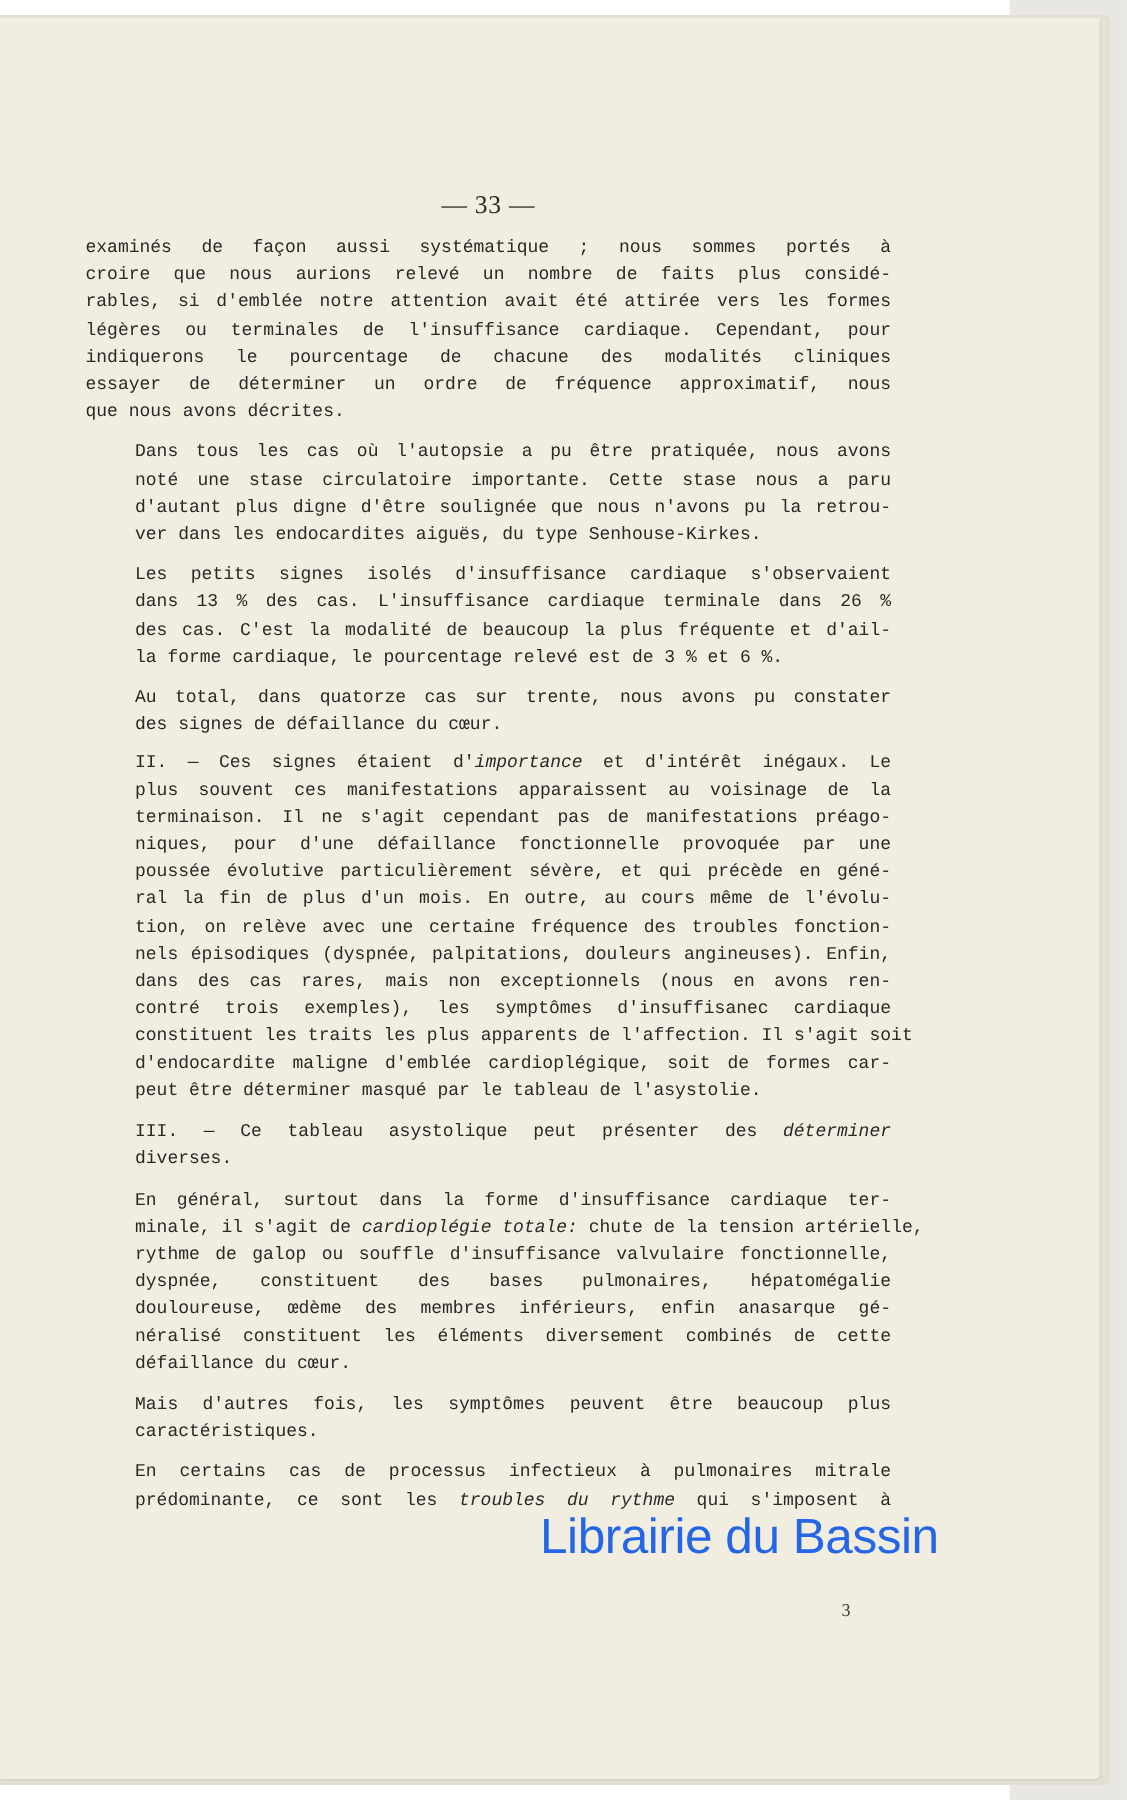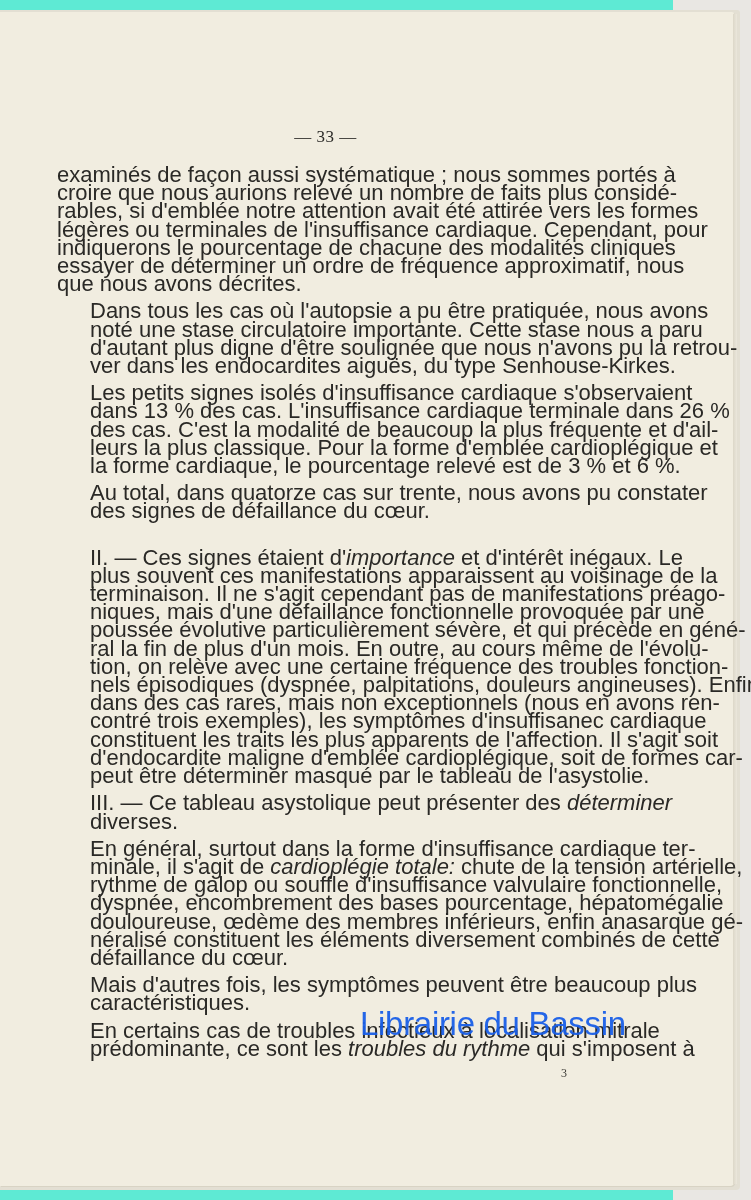--- a/index.html
+++ b/index.html
@@ -7,21 +7,21 @@
       padding: 0;
       width: 751px;
       height: 1200px;
       background: #e9e7e3;
       overflow: hidden;
     }
     .scan {
       position: relative;
       width: 673px;
       height: 1200px;
-      background: #5eead4;
+      background: #ffffff;
     }
     .page-stack {
       position: absolute;
       left: 0;
       top: 10px;
       width: 740px;
       height: 1180px;
       background: #e3dfd3;
       border-radius: 0 3px 4px 0;
     }
@@ -50,24 +50,24 @@
       width: 651px;
       text-align: center;
       font-family: "Liberation Serif", "DejaVu Serif", serif;
       font-size: 17px;
       color: #2b2a27;
       letter-spacing: 0.5px;
     }
     .text-column {
       position: absolute;
       left: 57px;
-      top: 166px;
+      top: 156px;
       width: 537px;
-      font-family: Liberation Sans, sans-serif;
-      font-size: 22px;
+      font-family: Liberation Mono, monospace;
+      font-size: 12px;
       line-height: 18.2px;
       color: #2a2926;
     }
     .para {
       margin: 0 0 9px 0;
       text-align: justify;
       text-indent: 33px;
       hyphens: manual;
     }
     .para.no-indent {
@@ -137,67 +137,66 @@
       <span class="line first">Dans tous les cas où l'autopsie a pu être pratiquée, nous avons</span>
       <span class="line">noté une stase circulatoire importante. Cette stase nous a paru</span>
       <span class="line">d'autant plus digne d'être soulignée que nous n'avons pu la retrou-</span>
       <span class="line last">ver dans les endocardites aiguës, du type Senhouse-Kirkes.</span>
     </p>
 
     <p class="para">
       <span class="line first">Les petits signes isolés d'insuffisance cardiaque s'observaient</span>
       <span class="line">dans 13 % des cas. L'insuffisance cardiaque terminale dans 26 %</span>
       <span class="line">des cas. C'est la modalité de beaucoup la plus fréquente et d'ail-</span>
-      <span class="line">leurs la plus classique. Pour la forme d'emblée cardioplégique et</span>
       <span class="line last">la forme cardiaque, le pourcentage relevé est de 3 % et 6 %.</span>
     </p>
 
-    <p class="para" style="margin-bottom:28px;">
+    <p class="para" style="margin-bottom:7px;">
       <span class="line first">Au total, dans quatorze cas sur trente, nous avons pu constater</span>
       <span class="line last">des signes de défaillance du cœur.</span>
     </p>
 
     <p class="para">
       <span class="line first"><span>II. — Ces signes étaient d'</span><em>importance</em><span> et d'intérêt inégaux. Le</span></span>
       <span class="line">plus souvent ces manifestations apparaissent au voisinage de la</span>
       <span class="line">terminaison. Il ne s'agit cependant pas de manifestations préago-</span>
-      <span class="line">niques, mais d'une défaillance fonctionnelle provoquée par une</span>
+      <span class="line">niques, pour d'une défaillance fonctionnelle provoquée par une</span>
       <span class="line">poussée évolutive particulièrement sévère, et qui précède en géné-</span>
       <span class="line">ral la fin de plus d'un mois. En outre, au cours même de l'évolu-</span>
       <span class="line">tion, on relève avec une certaine fréquence des troubles fonction-</span>
       <span class="line">nels épisodiques (dyspnée, palpitations, douleurs angineuses). Enfin,</span>
       <span class="line">dans des cas rares, mais non exceptionnels (nous en avons ren-</span>
       <span class="line">contré trois exemples), les symptômes d'insuffisanec cardiaque</span>
       <span class="line">constituent les traits les plus apparents de l'affection. Il s'agit soit</span>
       <span class="line">d'endocardite maligne d'emblée cardioplégique, soit de formes car-</span>
       <span class="line last">peut être déterminer masqué par le tableau de l'asystolie.</span>
     </p>
 
     <p class="para">
       <span class="line first"><span>III. — Ce tableau asystolique peut présenter des </span><em>déterminer</em></span>
       <span class="line last">diverses.</span>
     </p>
 
     <p class="para">
       <span class="line first">En général, surtout dans la forme d'insuffisance cardiaque ter-</span>
       <span class="line"><span>minale, il s'agit de </span><em>cardioplégie totale:</em><span> chute de la tension artérielle,</span></span>
       <span class="line">rythme de galop ou souffle d'insuffisance valvulaire fonctionnelle,</span>
-      <span class="line">dyspnée, encombrement des bases pourcentage, hépatomégalie</span>
+      <span class="line">dyspnée, constituent des bases pulmonaires, hépatomégalie</span>
       <span class="line">douloureuse, œdème des membres inférieurs, enfin anasarque gé-</span>
       <span class="line">néralisé constituent les éléments diversement combinés de cette</span>
       <span class="line last">défaillance du cœur.</span>
     </p>
 
     <p class="para">
       <span class="line first">Mais d'autres fois, les symptômes peuvent être beaucoup plus</span>
       <span class="line last">caractéristiques.</span>
     </p>
 
     <p class="para">
-      <span class="line first">En certains cas de troubles infectieux à localisation mitrale</span>
+      <span class="line first">En certains cas de processus infectieux à pulmonaires mitrale</span>
       <span class="line"><span>prédominante, ce sont les </span><em>troubles du rythme</em><span> qui s'imposent à</span></span>
     </p>
 
   </div>
 
   <div class="watermark">Librairie du Bassin</div>
   <div class="footer-signature">3</div>
 </div>
 
 </body></html>

